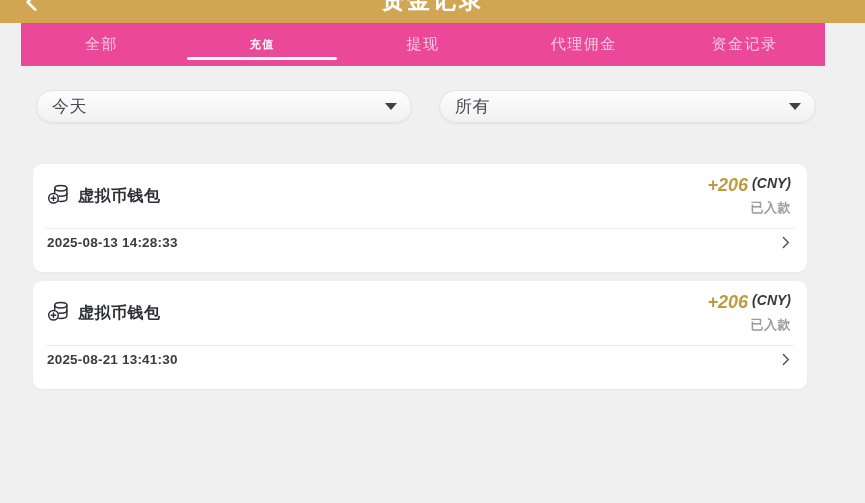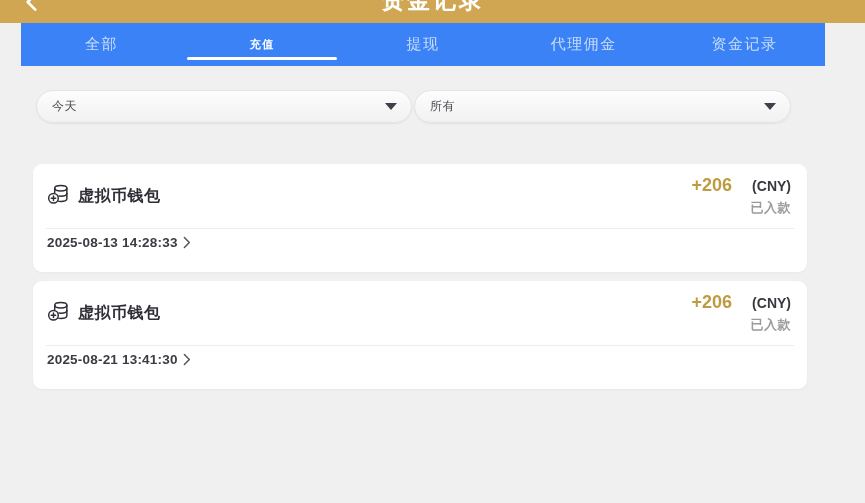--- a/index.html
+++ b/index.html
@@ -22,21 +22,21 @@
   }
   .page-title {
     position:absolute; left:0; top:-12px; width:100%;
     text-align:center; font-size:24px; font-weight:bold; color:#ffffff;
     line-height:24px; letter-spacing:2px; white-space:nowrap;
   }
 
   
   .tabbar {
     position:absolute; left:21px; top:23px; width:804px; height:43px;
-    background:#3b82f6; display:flex; z-index:2;
+    background:#ec4899; display:flex; z-index:2;
   }
   .tab {
     flex:1; display:flex; align-items:center; justify-content:center;
     position:relative; color:rgba(255,255,255,0.72);
     font-size:15px; letter-spacing:1.5px; cursor:pointer; white-space:nowrap;
   }
   .tab.active { color:#ffffff; font-weight:bold; font-size:11px; }
   .tab .underline {
     display:none;
     position:absolute; bottom:6px; left:50%; transform:translateX(-50%);
@@ -47,22 +47,22 @@
   
   .pill {
     position:absolute; top:90px; height:33px; border-radius:17px;
     background:linear-gradient(180deg,#fdfdfd 0%,#f1f1f1 100%);
     border:1px solid #e3e3e3;
     box-shadow:0 1px 2px rgba(0,0,0,0.06);
     display:flex; align-items:center; justify-content:space-between;
     padding:0 14px 0 15px; cursor:pointer;
   }
   .pill-1 { left:36px; width:376px; }
-  .pill-2 { left:414px; width:377px; }
-  .pill-label { font-size:12px; color:#4a4a52; letter-spacing:0.5px; }
+  .pill-2 { left:439px; width:377px; }
+  .pill-label { font-size:17px; color:#4a4a52; letter-spacing:0.5px; }
   .caret-down {
     width:0; height:0;
     border-left:6px solid transparent; border-right:6px solid transparent;
     border-top:7px solid #40404a;
   }
 
   
   .card {
     position:absolute; left:33px; width:774px; height:108px;
     background:#ffffff; border-radius:9px;
@@ -72,27 +72,27 @@
   }
   .card-1 { top:148px; }
   .card-2 { top:265px; }
   .card-top {
     height:64px; display:flex; align-items:center; justify-content:space-between;
     padding:0 16px 0 14px;
   }
   .wallet { display:flex; align-items:center; gap:8px; }
   .wallet-name { font-size:16px; font-weight:bold; color:#2e2e36; letter-spacing:0.5px; }
   .amount-col { display:flex; flex-direction:column; align-items:flex-end; }
-  .amount-row { display:flex; align-items:center; gap:20px; }
+  .amount-row { display:flex; align-items:flex-start; gap:4px;font-style:italic; }
   .amount { font-size:18px; font-weight:bold; color:#bf9b3f; }
   .currency { font-size:14px; font-weight:bold; color:#38383f; }
   .status { font-size:13px; color:#9b9b9b; margin-top:3px; letter-spacing:0.5px;font-weight:bold; }
   .divider { height:1px; background:#ececec; margin:0 13px; }
   .card-bottom {
-    height:43px; display:flex; align-items:center; 
+    height:43px; display:flex; align-items:center; justify-content:space-between;
     padding:0 13px 16px 14px;
   }
   .timestamp { font-size:13.5px; font-weight:bold; color:#3b3b42; letter-spacing:0.2px; }
   .chev-right { display:flex; align-items:center; }
 </style>
 </head>
 <body>
 
 <div class="stage">
 

